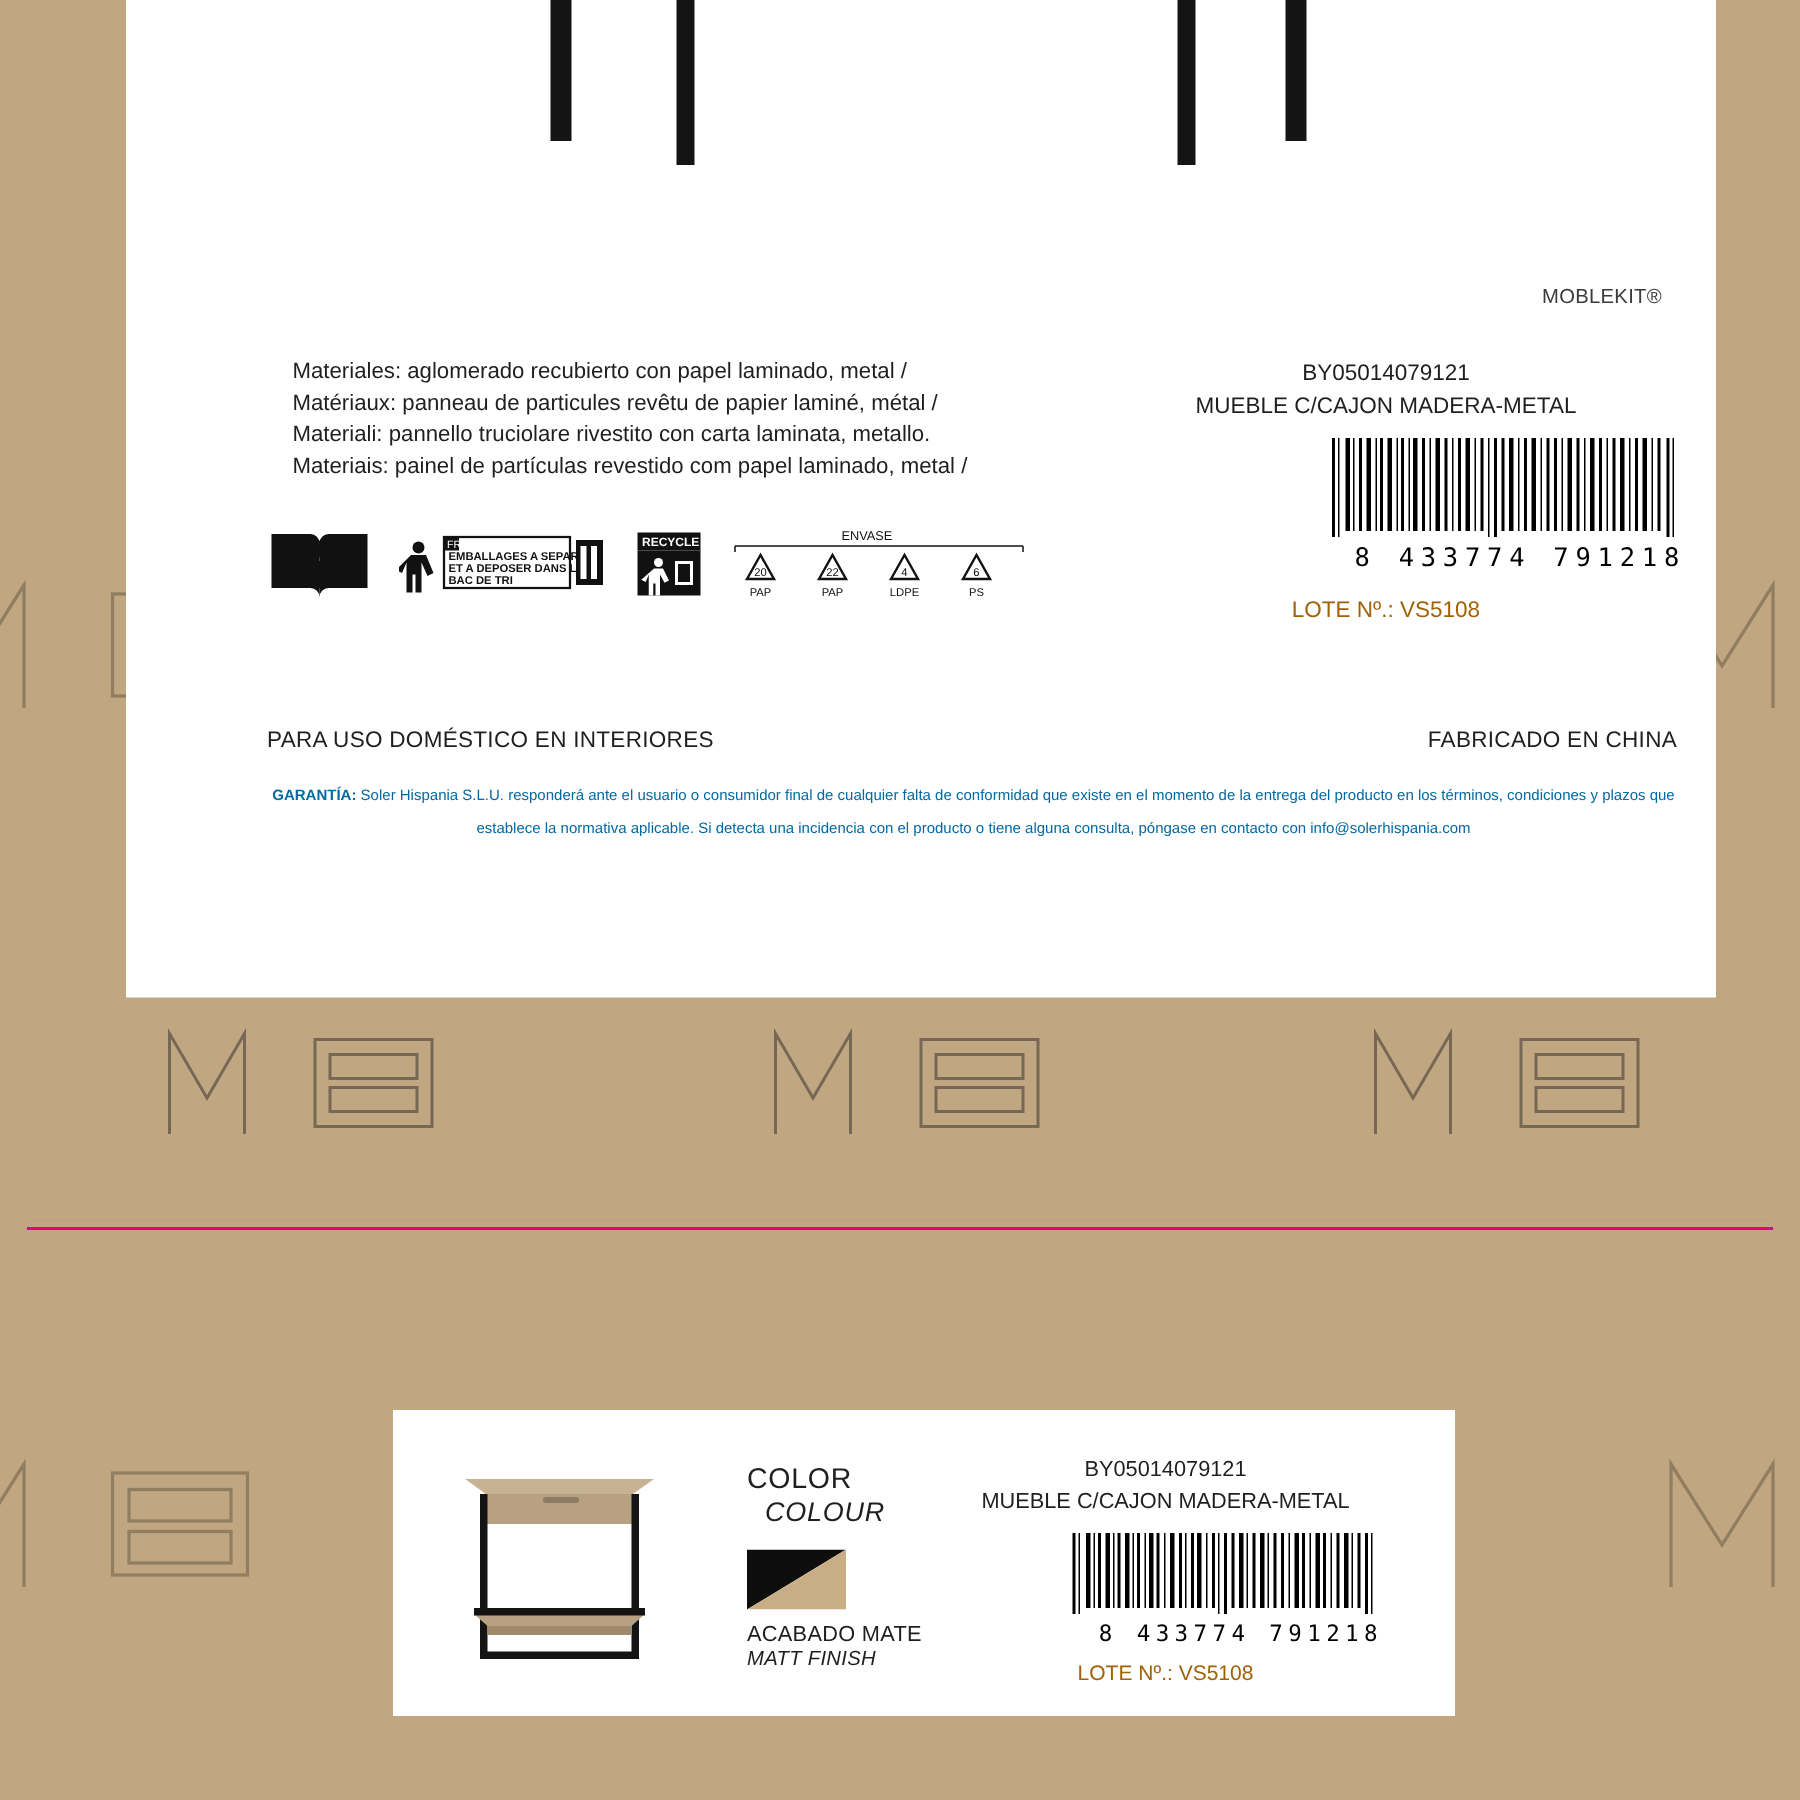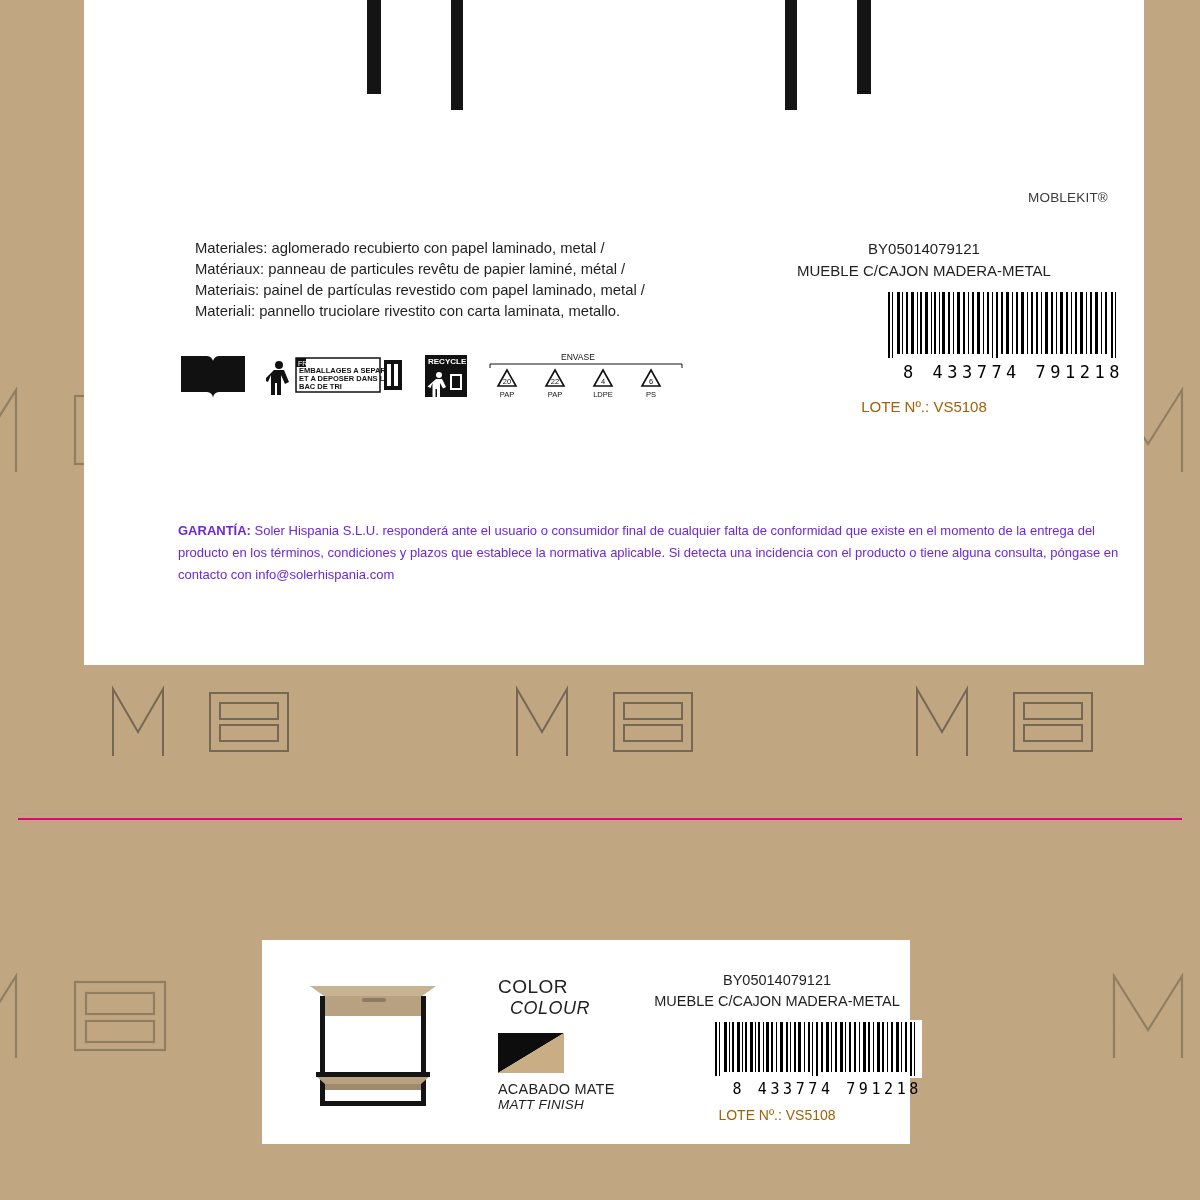--- a/index.html
+++ b/index.html
@@ -109,39 +109,39 @@
   .uso-row {
     position: absolute;
     left: 94px; top: 805px; width: 940px;
     display: flex; justify-content: space-between;
     font-size: 15px; color: #1f1f1f;
     letter-spacing: .2px;
   }
   .garantia {
     position: absolute;
     left: 94px; top: 840px; width: 942px;
-    font-size: 13px; line-height: 22px; color: #6d28d9;
+    font-size: 10px; line-height: 22px; color: #0369a1; text-align: center;
   }
   .garantia b { font-weight: bold; }
 
   
   .magenta-line {
     position: absolute;
     left: 18px; top: 818px; width: 1164px; height: 2px;
     background: #e5007e;
   }
   .magenta-line2 {
     position: absolute;
     left: 18px; top: 813px; width: 1164px; height: 1px;
     background: #b9a387;
   }
 
   
   #panel-bottom {
-    left: 262px; top: 940px; width: 648px; height: 204px;
+    left: 262px; top: 940px; width: 708px; height: 204px;
   }
   .mini-photo { position: absolute; left: 26px; top: 20px; }
 
   .color-block {
     position: absolute; left: 236px; top: 36px; color: #1f1f1f;
   }
   .color-block .c1 { font-size: 19px; letter-spacing: .5px; }
   .color-block .c2 { font-size: 18px; font-style: italic; letter-spacing: .5px; margin-left: 12px; }
   .swatch { margin-top: 14px; }
   .finish { margin-top: 4px; font-size: 14.5px; letter-spacing: .2px; }
@@ -246,22 +246,22 @@
       <rect x="446" y="110" width="12" height="200" fill="#141414"></rect>
       <rect x="112" y="100" width="346" height="12" fill="#141414"></rect>
     </svg>
   </div>
 
   <div class="brandmark">MOBLEKIT®</div>
 
   <div class="materials">
     <div>Materiales: aglomerado recubierto con papel laminado, metal /</div>
     <div>Matériaux: panneau de particules revêtu de papier laminé, métal /</div>
+    <div>Materiali:  pannello truciolare rivestito con carta laminata, metallo.</div>
     <div>Materiais: painel de partículas revestido com papel laminado, metal /</div>
-    <div>Materiali:  pannello truciolare rivestito con carta laminata, metallo.</div>
   </div>
 
   <div class="prod-id">
     <div class="ref">BY05014079121</div>
     <div class="name">MUEBLE C/CAJON MADERA-METAL</div>
     <div class="barcode-wrap">
       <svg class="barcode" width="240" height="70" viewBox="0 0 240 70">
         <rect x="0" y="0" width="240" height="70" fill="#fff"></rect>
         <g fill="#000">
           <rect x="4" y="2" width="2" height="66"></rect>
@@ -385,20 +385,24 @@
           <text x="117" y="32">4</text>
             <text x="117" y="45">LDPE</text>
           <text x="165" y="32">6</text>
             <text x="165" y="45">PS</text>
         </g>
       </svg>
     </span>
   </div>
 
 
+  <div class="uso-row">
+    <span>PARA USO DOMÉSTICO EN INTERIORES</span>
+    <span>FABRICADO EN CHINA</span>
+  </div>
 
   <div class="garantia">
     <b>GARANTÍA:</b><span> Soler Hispania S.L.U. responderá ante el usuario o consumidor final de cualquier falta de conformidad que existe en el momento de la entrega del producto en los términos, condiciones y plazos que establece la normativa aplicable. Si detecta una incidencia con el producto o tiene alguna consulta, póngase en contacto con info@solerhispania.com</span>
   </div>
 </div>
 
 <div class="panel" id="panel-bottom">
 
   <div class="mini-photo">
     <svg width="170" height="165" viewBox="0 0 170 165">

